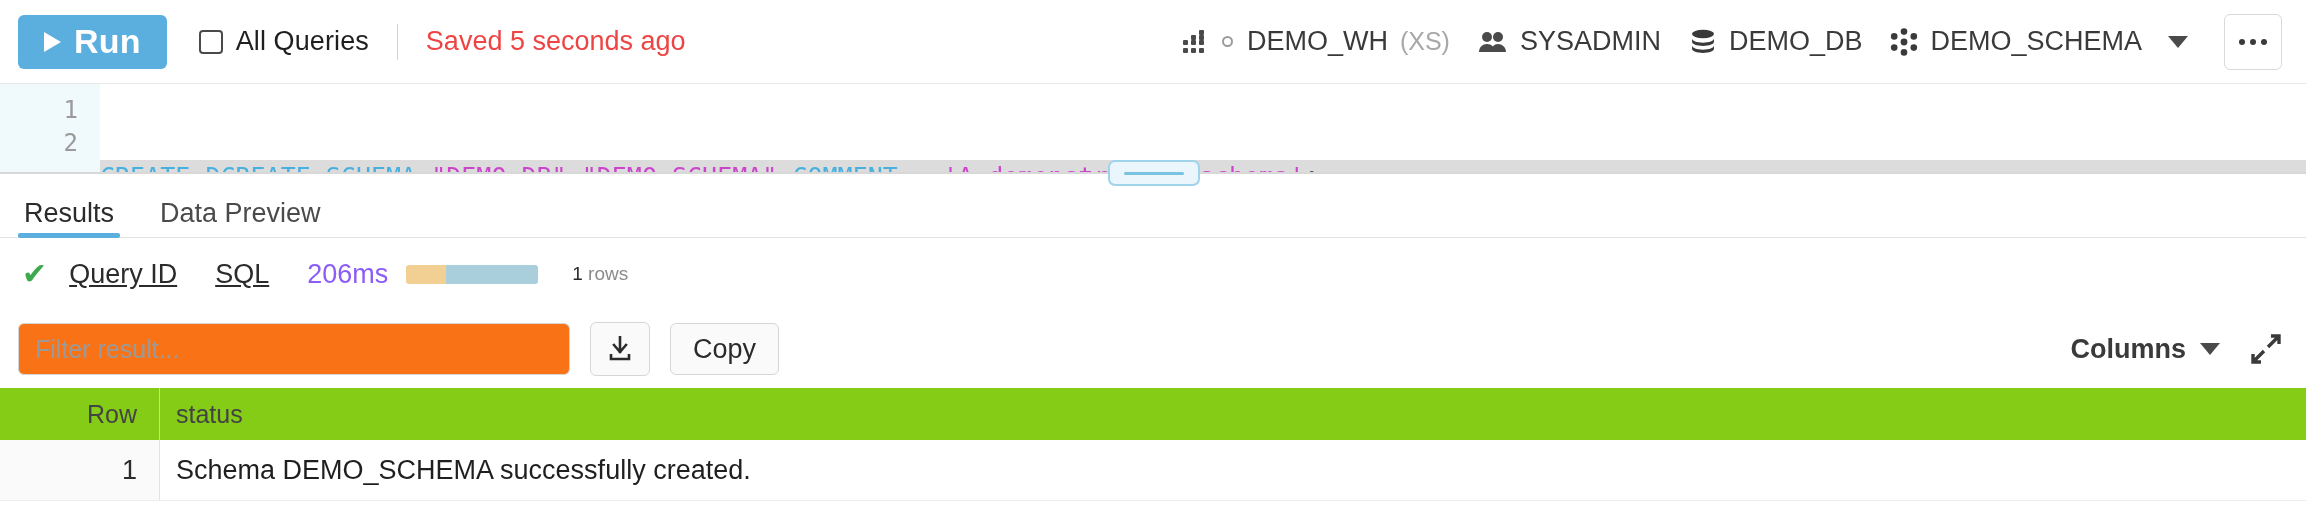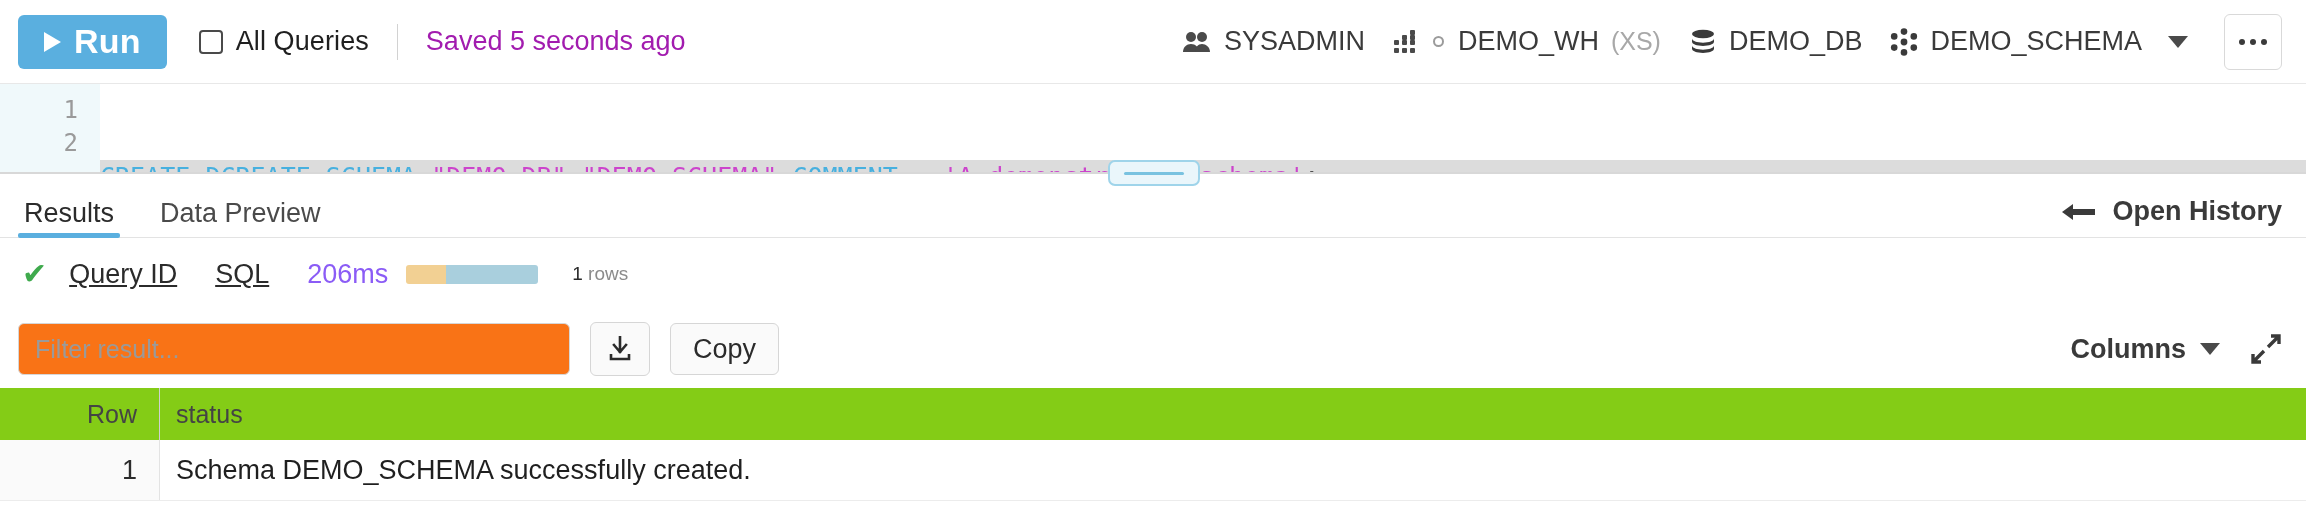--- a/index.html
+++ b/index.html
@@ -80,21 +80,21 @@
     letter-spacing: 0.1px;
   }
   .tb-divider {
     width: 1px;
     height: 36px;
     background: #d2d2d2;
     margin: 0 28px;
   }
   .saved-text {
     font-size: 27px;
-    color: #a21caf;
+    color: #ef4444;
   }
   .toolbar-right {
     margin-left: auto;
     display: flex;
     align-items: center;
     gap: 0;
     height: 54px;
   }
   .ctx-item {
     display: flex;
@@ -446,30 +446,20 @@
     <div class="allq-wrap">
       <span class="cbx"></span>
       <span class="allq-label">All Queries</span>
     </div>
 
     <div class="tb-divider"></div>
 
     <div class="saved-text">Saved 5 seconds ago</div>
 
     <div class="toolbar-right">
-
-      <div class="ctx-item">
-        <svg class="icon-users" width="30" height="24" viewBox="0 0 30 24">
-          <circle cx="9" cy="7" r="5" fill="#4a4a4a"></circle>
-          <circle cx="20" cy="7" r="5" fill="#4a4a4a"></circle>
-          <path d="M1 22c0-5 3.6-8 8-8s8 3 8 8z" fill="#4a4a4a"></path>
-          <path d="M13 22c0-5 3.2-8 7-8s8 3 8 8z" fill="#4a4a4a"></path>
-        </svg>
-        <span>SYSADMIN</span>
-      </div>
 
       <div class="ctx-item">
         <svg class="icon-grid" width="28" height="26" viewBox="0 0 28 26">
           <g fill="#4a4a4a">
             <rect x="1" y="11" width="5" height="5" rx="1"></rect>
             <rect x="1" y="19" width="5" height="5" rx="1"></rect>
             <rect x="9" y="6" width="5" height="5" rx="1"></rect>
             <rect x="9" y="11" width="5" height="5" rx="1"></rect>
             <rect x="9" y="19" width="5" height="5" rx="1"></rect>
             <rect x="17" y="1" width="5" height="5" rx="1"></rect>
@@ -477,20 +467,30 @@
             <rect x="17" y="11" width="5" height="5" rx="1"></rect>
             <rect x="17" y="19" width="5" height="5" rx="1"></rect>
           </g>
         </svg>
         <span class="wh-dot"></span>
         <span>DEMO_WH</span>
         <span class="sub">(XS)</span>
       </div>
 
       <div class="ctx-item">
+        <svg class="icon-users" width="30" height="24" viewBox="0 0 30 24">
+          <circle cx="9" cy="7" r="5" fill="#4a4a4a"></circle>
+          <circle cx="20" cy="7" r="5" fill="#4a4a4a"></circle>
+          <path d="M1 22c0-5 3.6-8 8-8s8 3 8 8z" fill="#4a4a4a"></path>
+          <path d="M13 22c0-5 3.2-8 7-8s8 3 8 8z" fill="#4a4a4a"></path>
+        </svg>
+        <span>SYSADMIN</span>
+      </div>
+
+      <div class="ctx-item">
         <svg class="icon-db" width="28" height="28" viewBox="0 0 28 28">
           <g fill="#3a3a3a">
             <ellipse cx="14" cy="6" rx="11" ry="4.2"></ellipse>
             <path d="M3 10.5c0 2.3 4.9 4.2 11 4.2s11-1.9 11-4.2v3.2c0 2.3-4.9 4.2-11 4.2s-11-1.9-11-4.2z"></path>
             <path d="M3 17.5c0 2.3 4.9 4.2 11 4.2s11-1.9 11-4.2v3.2c0 2.3-4.9 4.2-11 4.2s-11-1.9-11-4.2z"></path>
           </g>
         </svg>
         <span>DEMO_DB</span>
       </div>
 
@@ -542,26 +542,20 @@
     </div>
   </div>
 
   <div class="tabsbar">
     <div class="tab active">
       <span>Results</span>
     </div>
     <div class="tab">
       <span>Data Preview</span>
     </div>
-    <div class="open-history">
-      <svg class="arrow-left" width="34" height="20" viewBox="0 0 34 20">
-        <path d="M0 10 L11 2 L11 7 L33 7 L33 13 L11 13 L11 18 Z" fill="#3a3a3a"></path>
-      </svg>
-      <span>Open History</span>
-    </div>
   </div>
 
   <div class="statusrow">
     <span class="check">✔</span>
     <span class="link">Query ID</span>
     <span class="link">SQL</span>
     <span class="duration">206ms</span>
     <span class="timebar">
       <span class="seg-a"></span>
       <span class="seg-b"></span>

